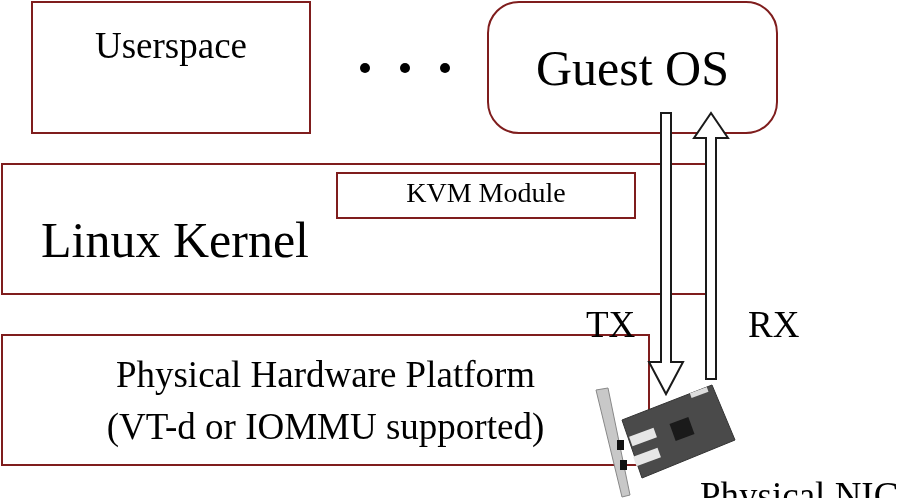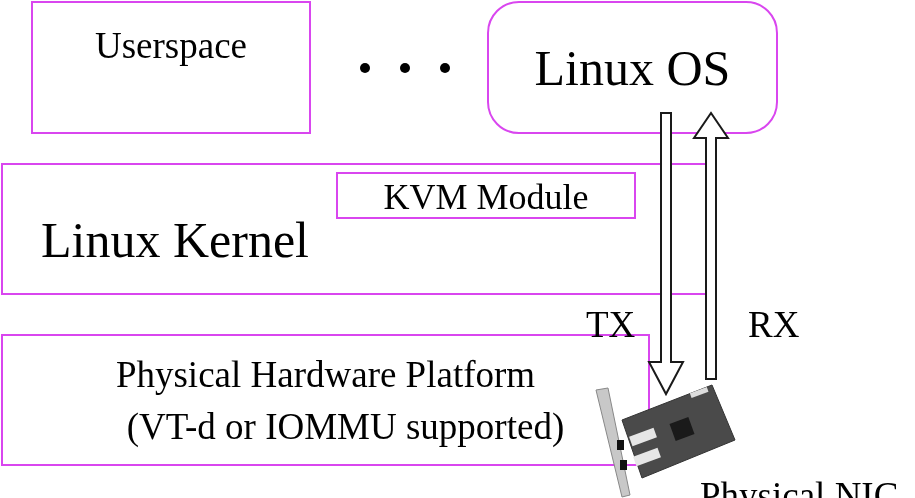--- a/index.html
+++ b/index.html
@@ -1,50 +1,50 @@
 <!DOCTYPE html>
 <html><head>
   <meta charset="utf-8">
   <style>
     html, body { margin: 0; padding: 0; background: #ffffff; }
     body { width: 915px; height: 498px; position: relative; overflow: hidden;
            font-family: "Liberation Serif", "DejaVu Serif", serif; color: #000; }
-    .box { position: absolute; border: 2px solid #d946ef; background: #fff; box-sizing: border-box; }
+    .box { position: absolute; border: 2px solid #7f1d1d; background: #fff; box-sizing: border-box; }
     .txt { position: absolute; white-space: nowrap; line-height: 1; }
     .center { text-align: center; }
     svg { position: absolute; left: 0; top: 0; }
   </style>
 </head>
 <body>
 
 <div class="box" style="left:31px; top:1px; width:280px; height:133px;">
   <div class="txt center" style="left:0; width:100%; top:24px; font-size:37px;">Userspace</div>
 </div>
 
 <svg width="915" height="498">
   <circle cx="365" cy="68" r="5" fill="#000"></circle>
   <circle cx="405" cy="68" r="5" fill="#000"></circle>
   <circle cx="445" cy="68" r="5" fill="#000"></circle>
 </svg>
 
 <div class="box" style="left:487px; top:1px; width:291px; height:133px; border-radius:32px;">
-  <div class="txt center" style="left:0; width:100%; top:40px; font-size:50px;">Linux OS</div>
+  <div class="txt center" style="left:0; width:100%; top:40px; font-size:50px;">Guest OS</div>
 </div>
 
 <div class="box" style="left:1px; top:163px; width:716px; height:132px;">
   <div class="txt" style="left:38px; top:50px; font-size:50px;">Linux Kernel</div>
 </div>
 
 <div class="box" style="left:336px; top:172px; width:300px; height:47px;">
-  <div class="txt center" style="left:0; width:100%; top:5px; font-size:36px;">KVM Module</div>
+  <div class="txt center" style="left:0; width:100%; top:5px; font-size:28px;">KVM Module</div>
 </div>
 
 <div class="box" style="left:1px; top:334px; width:649px; height:132px;">
   <div class="txt center" style="left:0; width:100%; top:20px; font-size:37px;">Physical Hardware Platform</div>
-  <div class="txt center" style="left:0; width:100%; top:72px; font-size:37px;margin-left:20px;">(VT-d or IOMMU supported)</div>
+  <div class="txt center" style="left:0; width:100%; top:72px; font-size:37px;">(VT-d or IOMMU supported)</div>
 </div>
 
 <svg width="915" height="498">
 
   <path d="M661,113 L671,113 L671,362 L683,362 L666,394 L649,362 L661,362 Z" fill="#fff" stroke="#1a1a1a" stroke-width="2"></path>
 
   <path d="M706,379 L716,379 L716,138 L728,138 L711,113 L694,138 L706,138 Z" fill="#fff" stroke="#1a1a1a" stroke-width="2"></path>
 
   <g>
 

